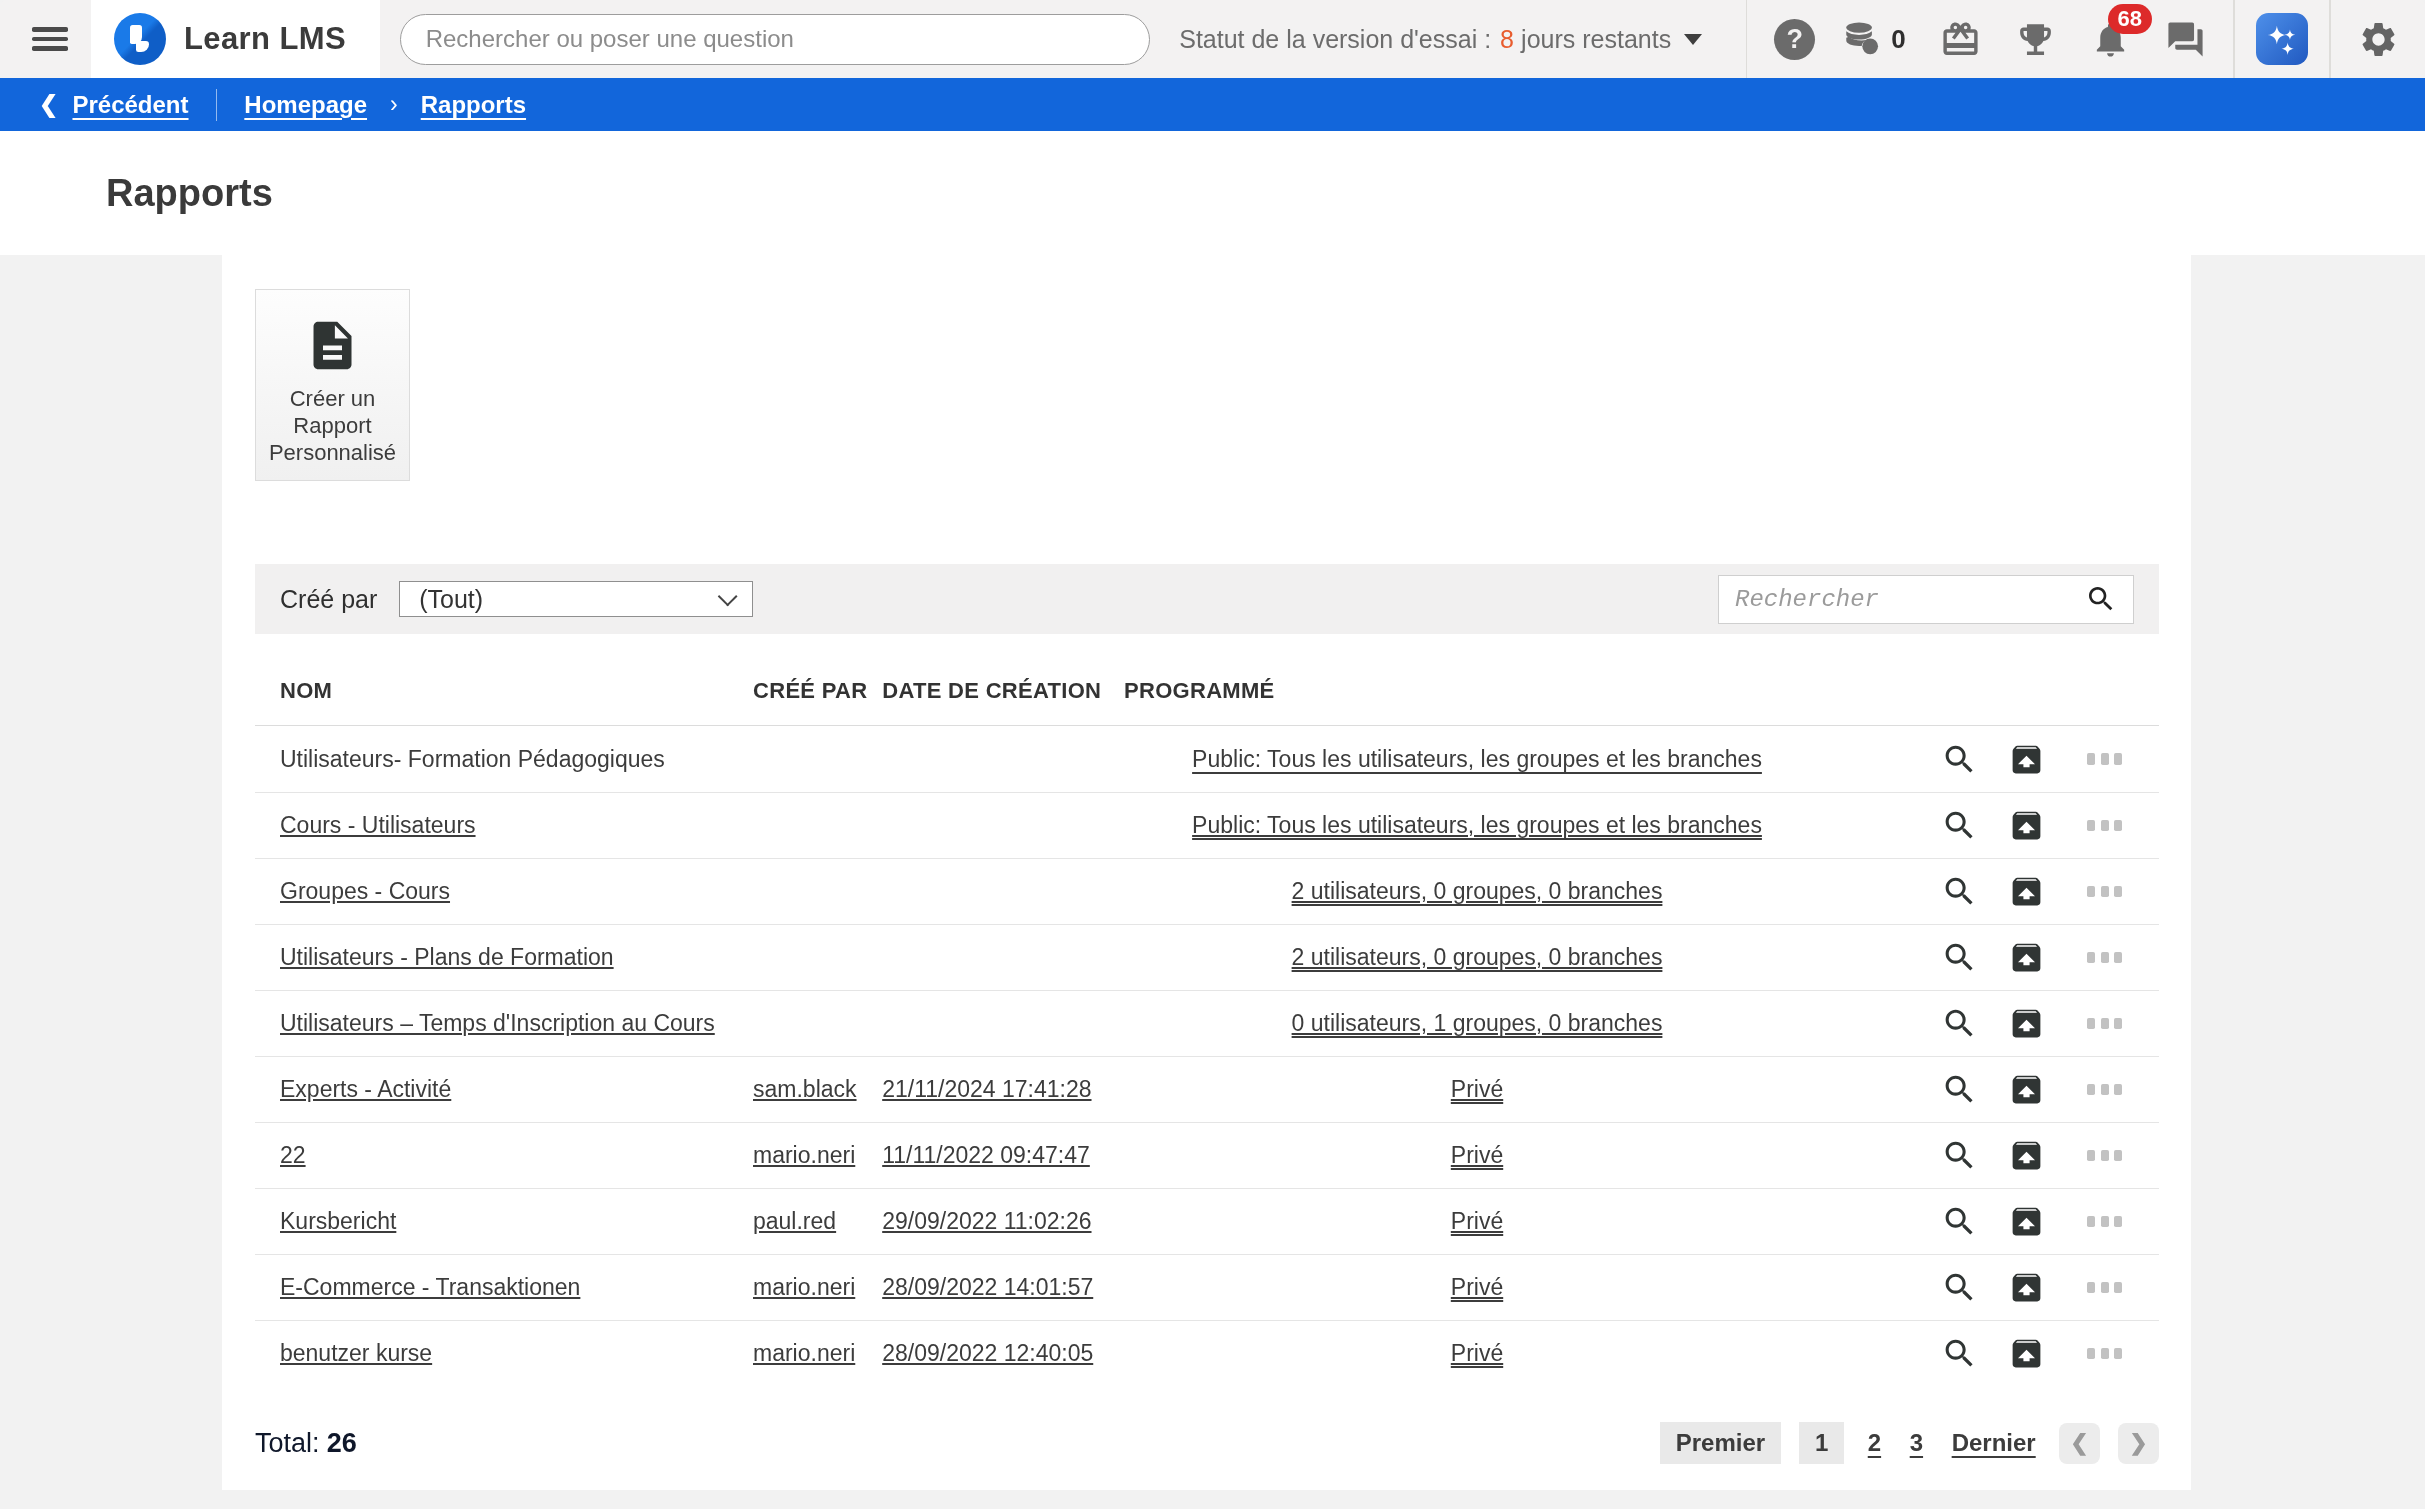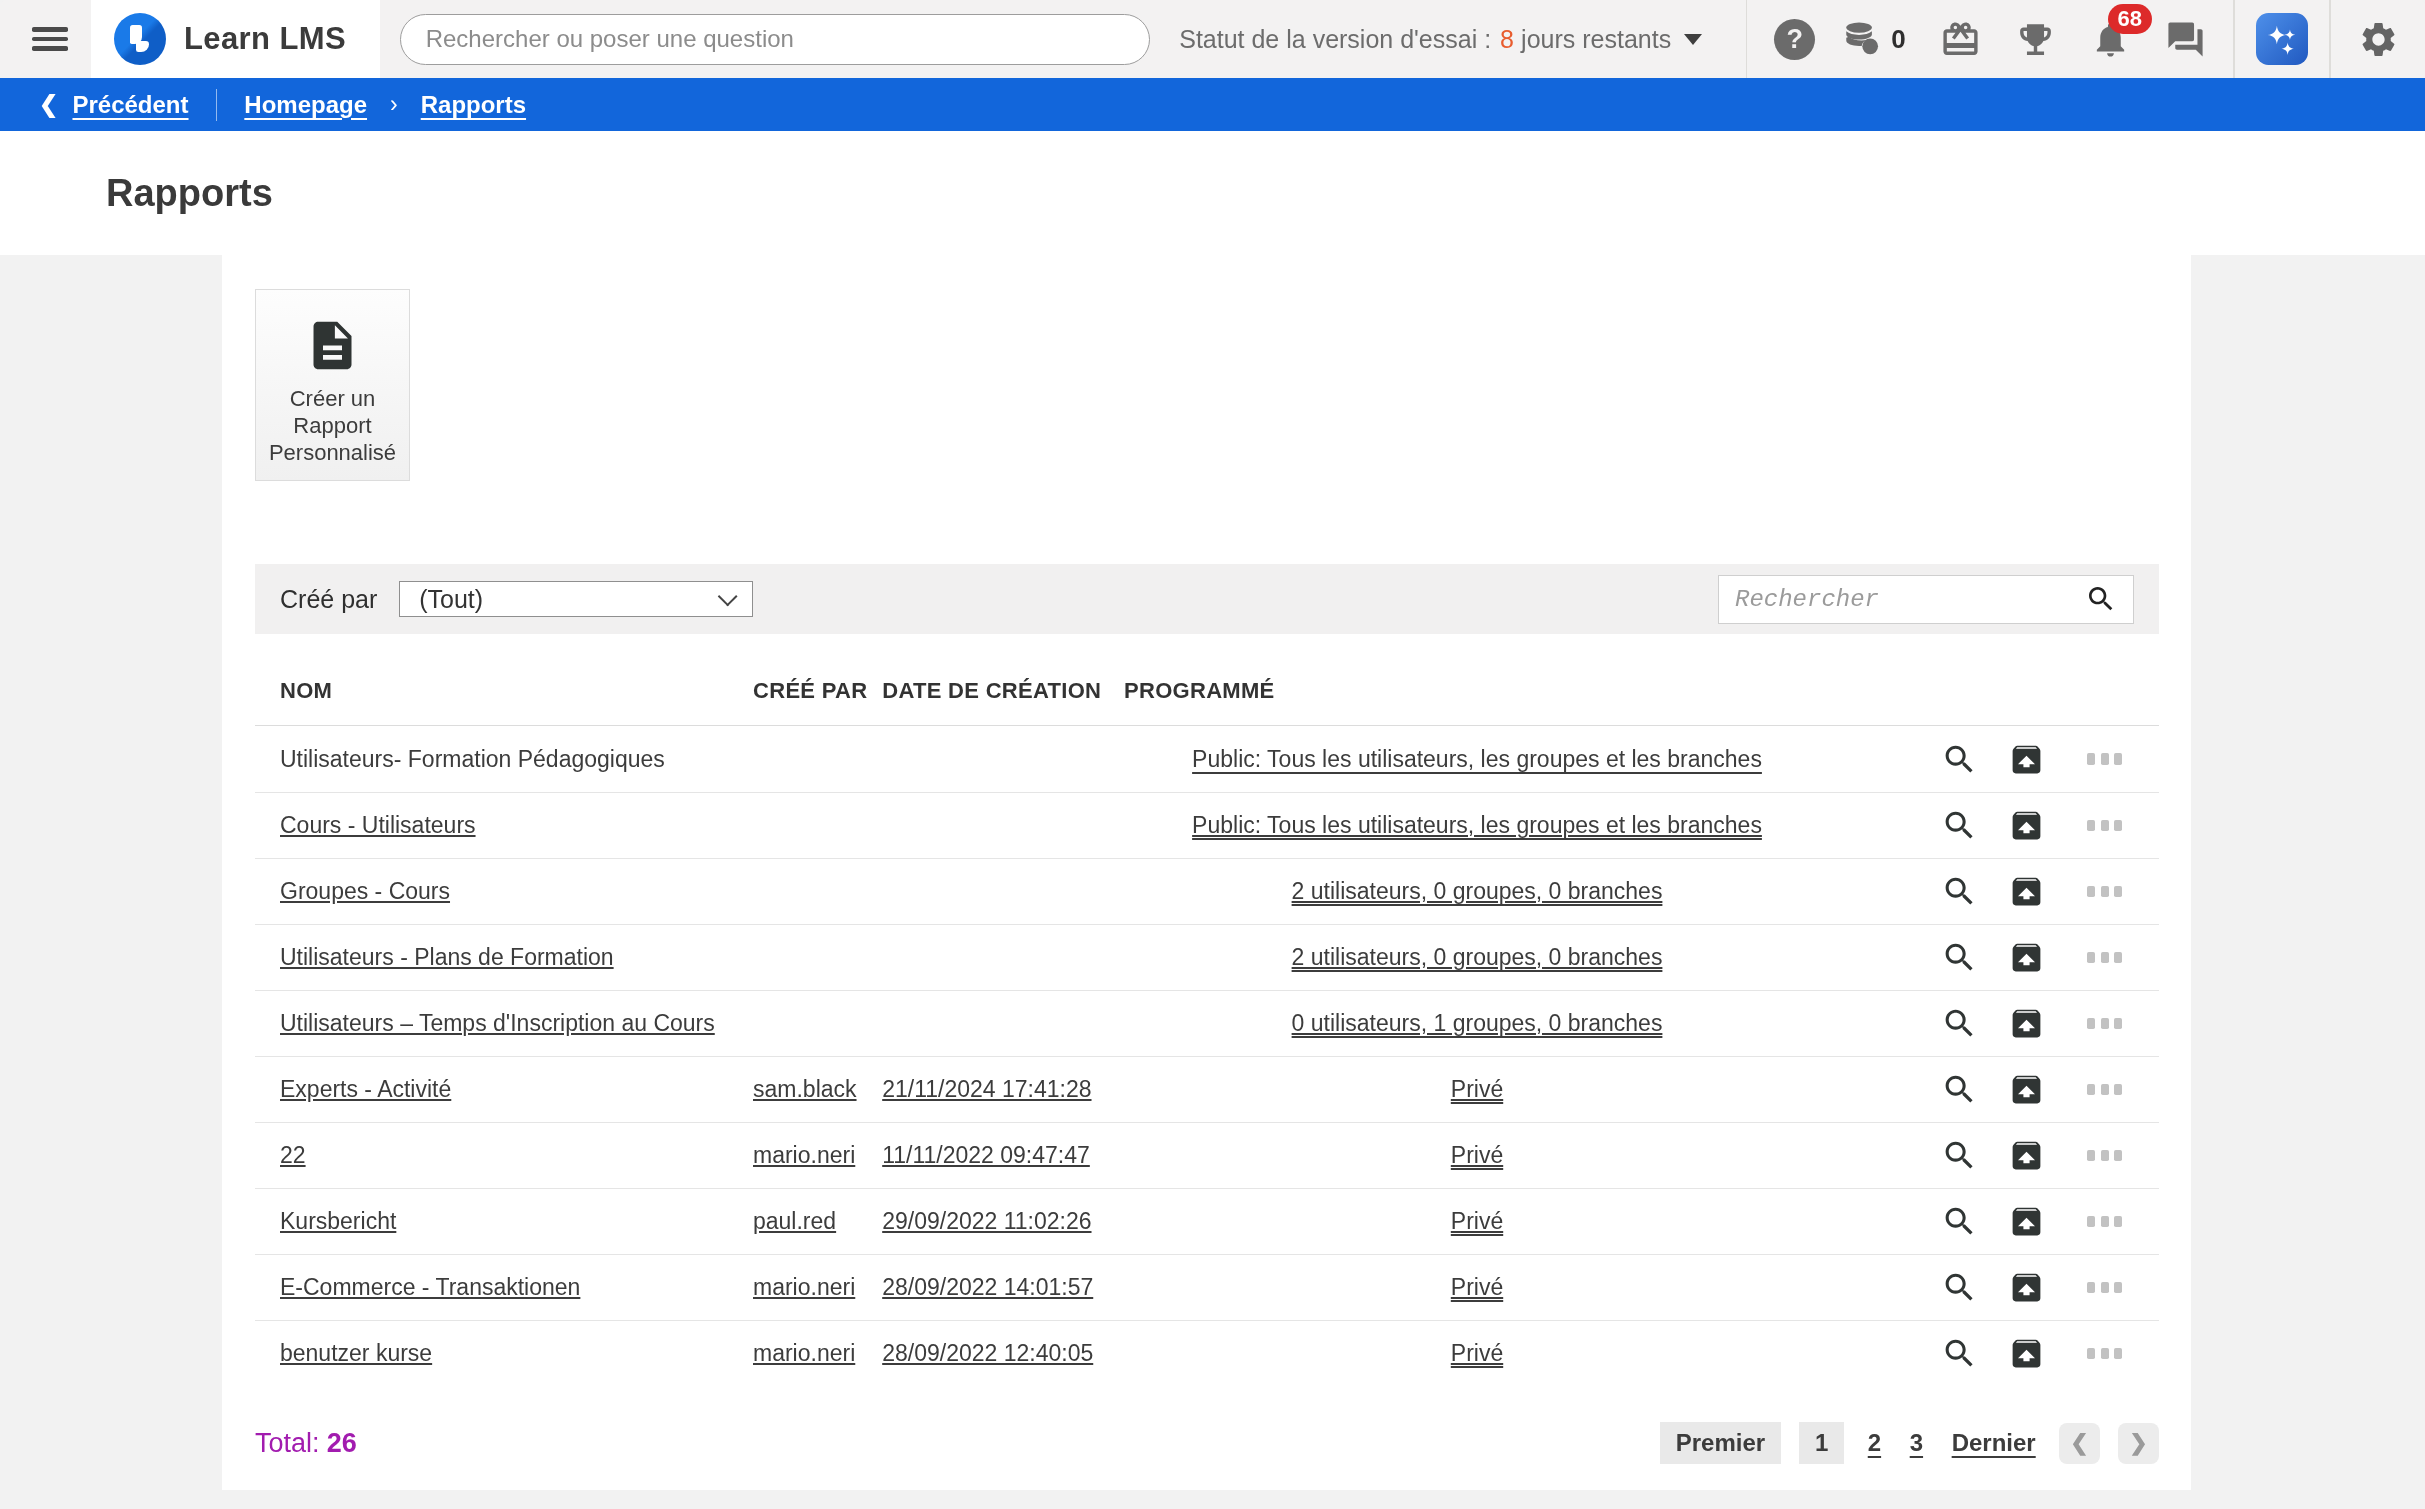--- a/index.html
+++ b/index.html
@@ -79,21 +79,21 @@
   .trow + .trow { border-top: 0.9px solid #e5e5e5; text-decoration: underline; }
   .tlink { color: #3c3c3c; text-decoration: underline; text-underline-offset: 5.3px; text-decoration-thickness: 1.8px; cursor: pointer; }
   .c-actions { display: flex; align-items: center; justify-content: flex-end; gap: 30px; padding-right: 36px; }
   .act { width: 37px; height: 37px; color: #303534; cursor: pointer; flex: none; }
   .act svg { width: 100%; height: 100%; }
   .dots { display: flex; gap: 5.3px; margin-left: 12.4px; cursor: pointer; }
   .dots i { width: 8px; height: 11.6px; background: #c2c2c2; border-radius: 1.8px; }
 
   
   .cfooter { margin-top: 36px; display: flex; align-items: center; }
-  .total { font-size: 27px; color: #a21caf; }
+  .total { font-size: 27px; color: #0f172a; }
   .total b { margin-left: 7.1px; }
   .pager { margin-left: auto; display: flex; align-items: center; gap: 18px; font-size: 24px; font-weight: 700; }
   .pg-box { background: #e9e9e9; padding: 7.1px 16px; color: #3c3c3c; cursor: pointer; }
   .pg-link { color: #3c3c3c; text-decoration: underline; text-underline-offset: 5.3px; text-decoration-thickness: 1.8px; padding: 7.1px 5.3px; cursor: pointer; }
   .pg-nav { width: 41px; height: 41px; background: #ececec; border-radius: 8px; color: #9a9a9a; font-size: 22px; font-weight: 700; display: flex; align-items: center; justify-content: center; cursor: pointer; }
 </style>
 </head>
 <body>
 
 <svg width="0" height="0" style="position:absolute" aria-hidden="true">

